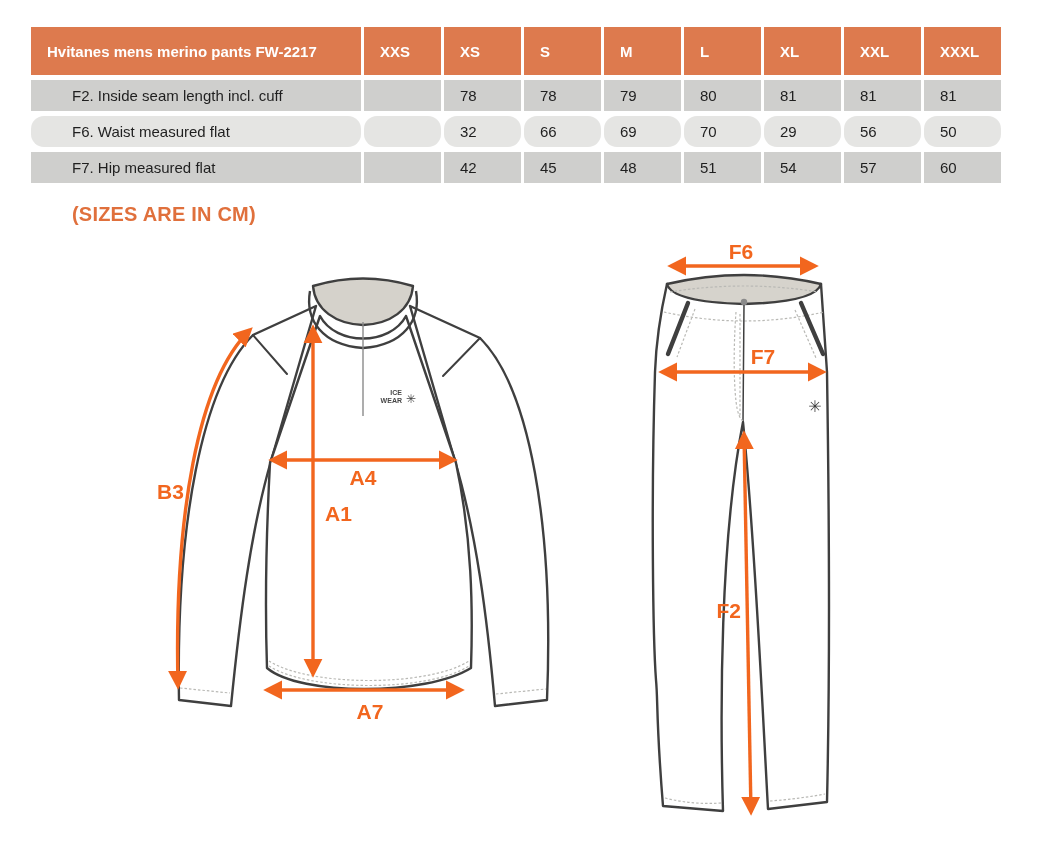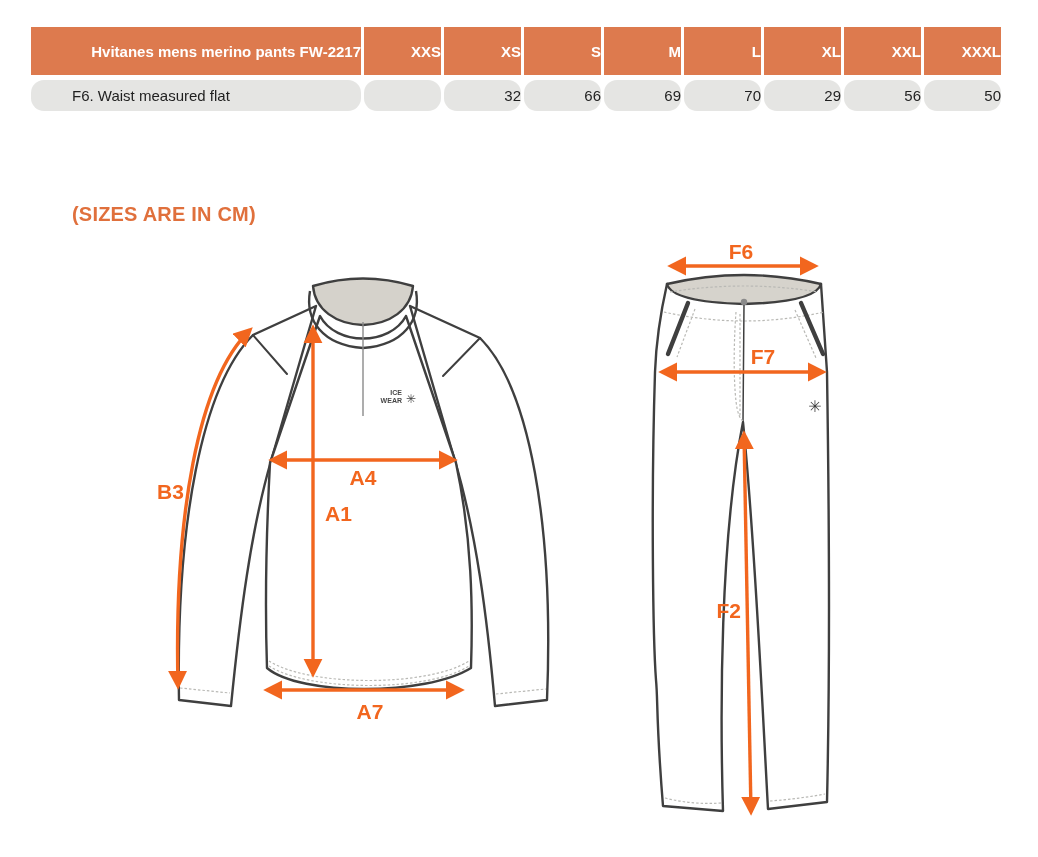--- a/index.html
+++ b/index.html
@@ -17,24 +17,25 @@
   .table-wrap { position: absolute; left: 28px; top: 22px; }
   table.size-table {
     border-collapse: separate;
     border-spacing: 3px 5px;
     table-layout: fixed;
   }
   table.size-table col.c-title { width: 330px; }
   table.size-table col.c-size  { width: 77px; }
   table.size-table th, table.size-table td {
     font-size: 15px;
-    text-align: right;
+    text-align: left;
     vertical-align: middle;
     overflow: hidden;
     white-space: nowrap;
+    padding-left: 16px;
   }
   table.size-table th {
     background: #DD7A4E;
     color: #ffffff;
     font-weight: bold;
     height: 48px;
   }
   table.size-table td { height: 31px; color: #1f1f1f; }
   table.size-table tr.row-dark  td { background: #CFCFCD; }
   table.size-table tr.row-light td { background: #E5E5E3; border-radius: 13px; }
@@ -93,30 +94,52 @@
         <th>Hvitanes mens merino pants FW-2217</th>
         <th>XXS</th>
         <th>XS</th>
         <th>S</th>
         <th>M</th>
         <th>L</th>
         <th>XL</th>
         <th>XXL</th>
         <th>XXXL</th>
       </tr>
+      <tr class="row-dark">
+        <td class="row-label">F2. Inside seam length incl. cuff</td>
+        <td></td>
+        <td>78</td>
+        <td>78</td>
+        <td>79</td>
+        <td>80</td>
+        <td>81</td>
+        <td>81</td>
+        <td>81</td>
+      </tr>
       <tr class="row-light">
         <td class="row-label">F6. Waist measured flat</td>
         <td></td>
         <td>32</td>
         <td>66</td>
         <td>69</td>
         <td>70</td>
         <td>29</td>
         <td>56</td>
         <td>50</td>
+      </tr>
+      <tr class="row-dark">
+        <td class="row-label">F7. Hip measured flat</td>
+        <td></td>
+        <td>42</td>
+        <td>45</td>
+        <td>48</td>
+        <td>51</td>
+        <td>54</td>
+        <td>57</td>
+        <td>60</td>
       </tr>
     </tbody>
       </table>
   </div>
 
   <div class="sizes-note">(SIZES ARE IN CM)</div>
 
   <svg class="shirt-svg" width="430" height="480" viewBox="0 0 430 480">
     <defs>
       <marker id="ah1" viewBox="0 0 10 10" refX="8" refY="5" markerWidth="5.6" markerHeight="5.6" orient="auto-start-reverse">

